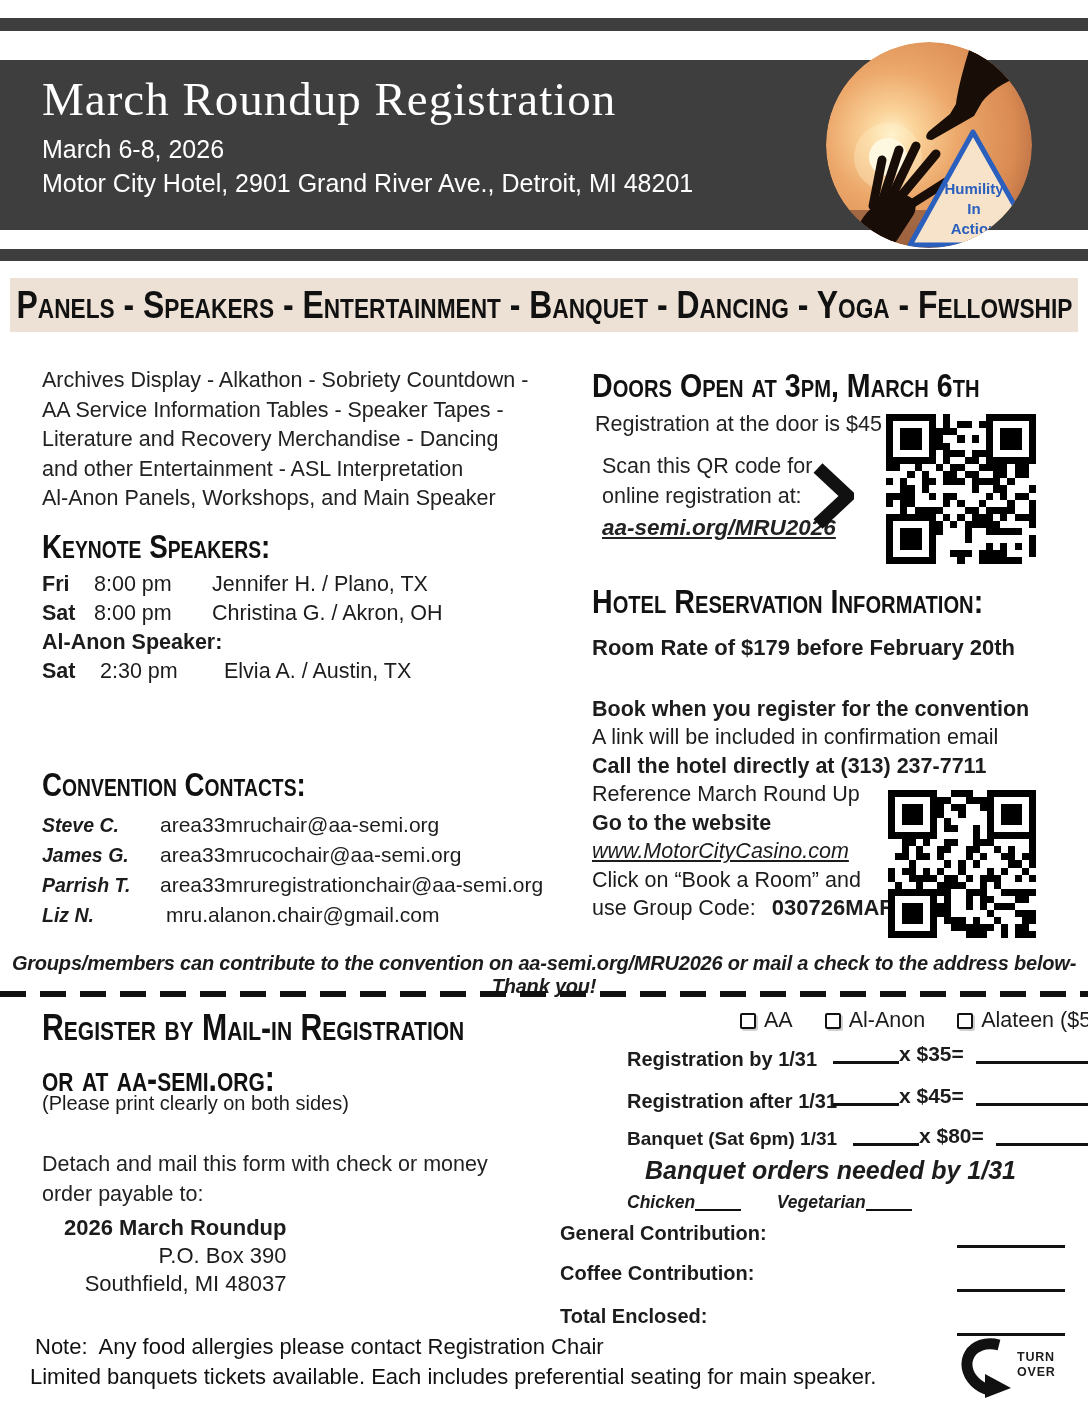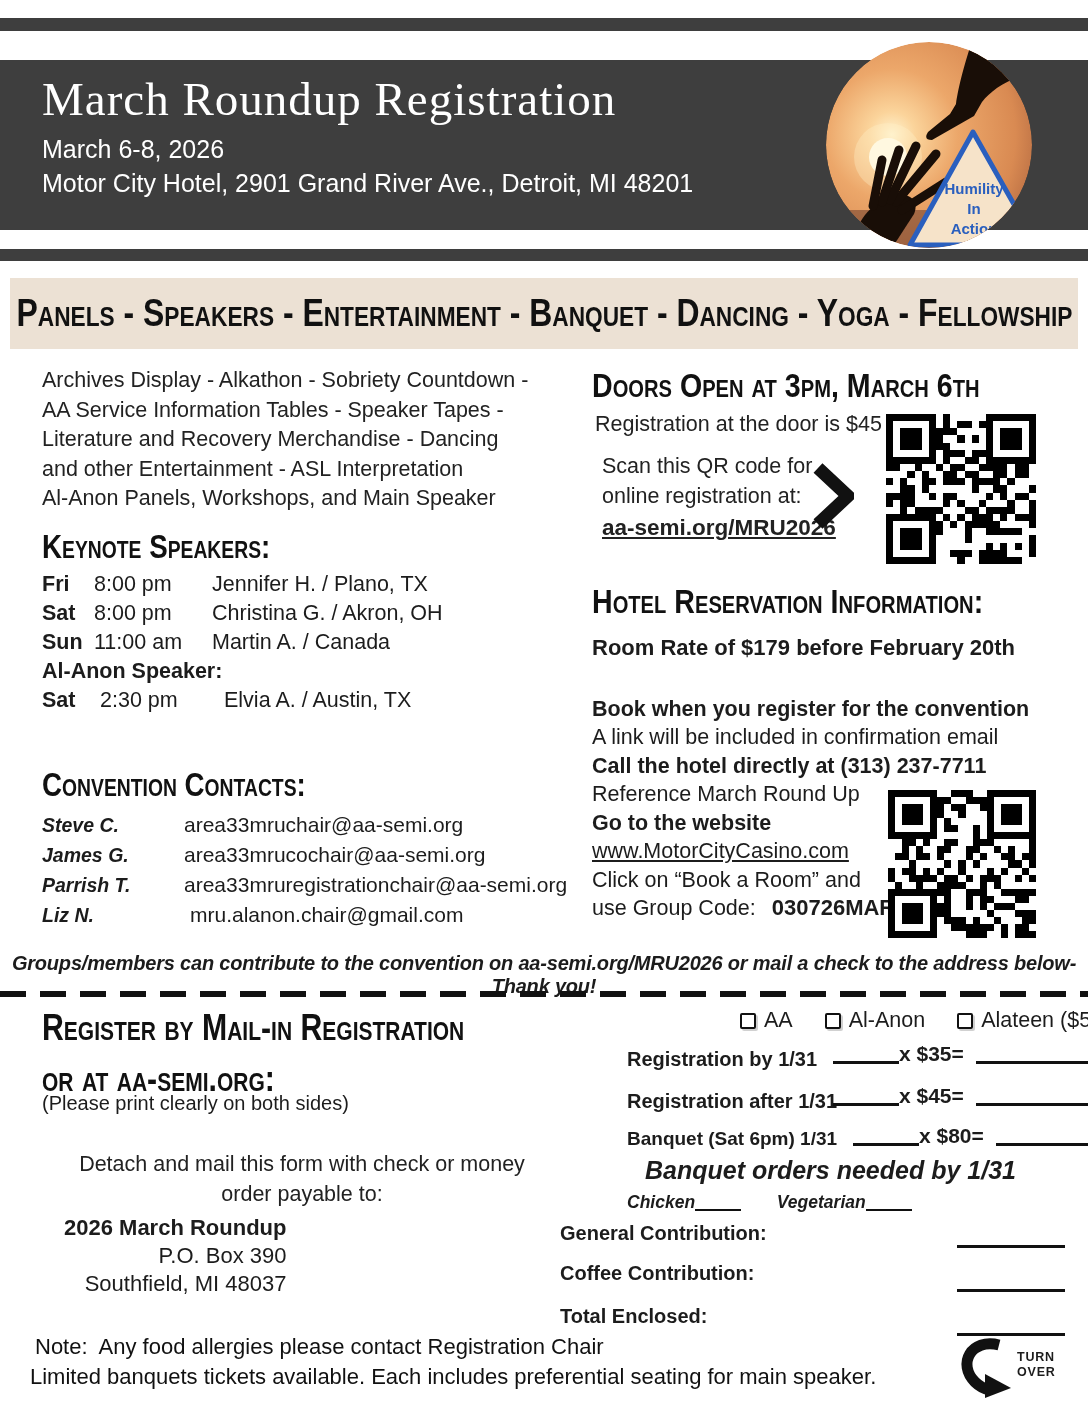--- a/index.html
+++ b/index.html
@@ -22,38 +22,38 @@
   .masthead .venue { font-size:25px; margin-top:5px; }
 
   .logo { position:absolute; top:42px; left:826px; width:206px; height:206px;
     border-radius:50%; overflow:hidden; z-index:6; }
 
   
   .hd { display:inline-block; font-weight:800; font-variant:small-caps;
     transform:scaleX(.84); transform-origin:0 50%; white-space:nowrap;
     letter-spacing:0; color:#111; }
 
-  .banner { position:absolute; top:278px; left:10px; width:1068px; height:71px;
+  .banner { position:absolute; top:278px; left:10px; width:1068px; height:54px;
     background:#ece1d4; display:flex; align-items:center; justify-content:center; }
   .banner .hd { font-size:38px; transform-origin:50% 50%; }
 
   .body-txt { font-size:21.5px; line-height:29.5px; color:#222; }
   b.strong { font-weight:700; }
   .ws { white-space:pre-wrap; }
 
   
   .krow { display:flex; font-size:21.5px; line-height:29px; }
   .krow .day { font-weight:700; width:52px; }
   .krow .time { width:118px; }
 
   
-  .crow { display:flex; font-size:21px; line-height:30px;gap:24px; }
+  .crow { display:flex; font-size:21px; line-height:30px; }
   .crow .cname { font-weight:700; font-style:italic; width:118px; font-size:19.5px; }
 
-  .underl { text-decoration:underline; }
+  .underl { text-decoration:underline;font-style:italic; }
   .qr { position:absolute; background:#fff; }
   .qr svg { width:100%; height:100%; display:block; }
 
   .chev { position:absolute; left:812px; top:462px; width:42px; height:68px; }
 
   .cutline { position:absolute; top:991px; left:0; width:1088px; height:6px;
     background:repeating-linear-gradient(90deg,#111 0 26px,transparent 26px 40px); }
 
   .contrib-note { position:absolute; top:952px; left:0; width:1088px; text-align:center;
     font-style:italic; font-weight:700; font-size:20px; letter-spacing:-.2px; }
@@ -151,25 +151,20 @@
   <div class="abs" style="left:42px; top:570px; width:540px;">
     <div class="krow">
       <span class="day">Fri</span>
       <span class="time">8:00 pm</span>
       <span>Jennifer H. / Plano, TX</span>
     </div>
     <div class="krow">
       <span class="day">Sat</span>
       <span class="time">8:00 pm</span>
       <span>Christina G. / Akron, OH</span>
-    </div>
-    <div class="krow">
-      <span class="day">Sun</span>
-      <span class="time">11:00 am</span>
-      <span>Martin A. / Canada</span>
     </div>
     <div class="krow" style="font-weight:700;">
       <span>Al-Anon Speaker:</span>
     </div>
     <div class="krow">
       <span class="day">Sat</span>
       <span class="time" style="padding-left:6px;">2:30 pm</span>
       <span style="padding-left:12px;">Elvia A. / Austin, TX</span>
     </div>
   </div>
@@ -718,21 +713,21 @@
     </div>
 
   <div class="contrib-note">Groups/members can contribute to the convention on aa-semi.org/MRU2026 or mail a check to the address below-Thank you!</div>
   <div class="cutline"></div>
 
   <div class="abs" style="left:42px; top:1006px; line-height:44px;">
     <span class="hd" style="font-size:36px;">Register by Mail-in Registration</span><br>
     <span class="hd" style="font-size:36px;">or at aa-semi.org:</span>
   </div>
   <div class="abs" style="left:42px; top:1092px; font-size:20px;">(Please print clearly on both sides)</div>
-  <div class="abs body-txt" style="left:42px; top:1150px; width:520px;text-align:center;">
+  <div class="abs body-txt" style="left:42px; top:1150px; width:520px;">
     <div>Detach and mail this form with check or money</div>
     <div>order payable to:</div>
   </div>
   <div class="abs" style="left:64px; top:1214px; font-size:22px; line-height:28px;text-align:right;">
     <div style="font-weight:700;">2026 March Roundup</div>
     <div>P.O. Box 390</div>
     <div>Southfield, MI 48037</div>
   </div>
 
   <div class="chk-row">

